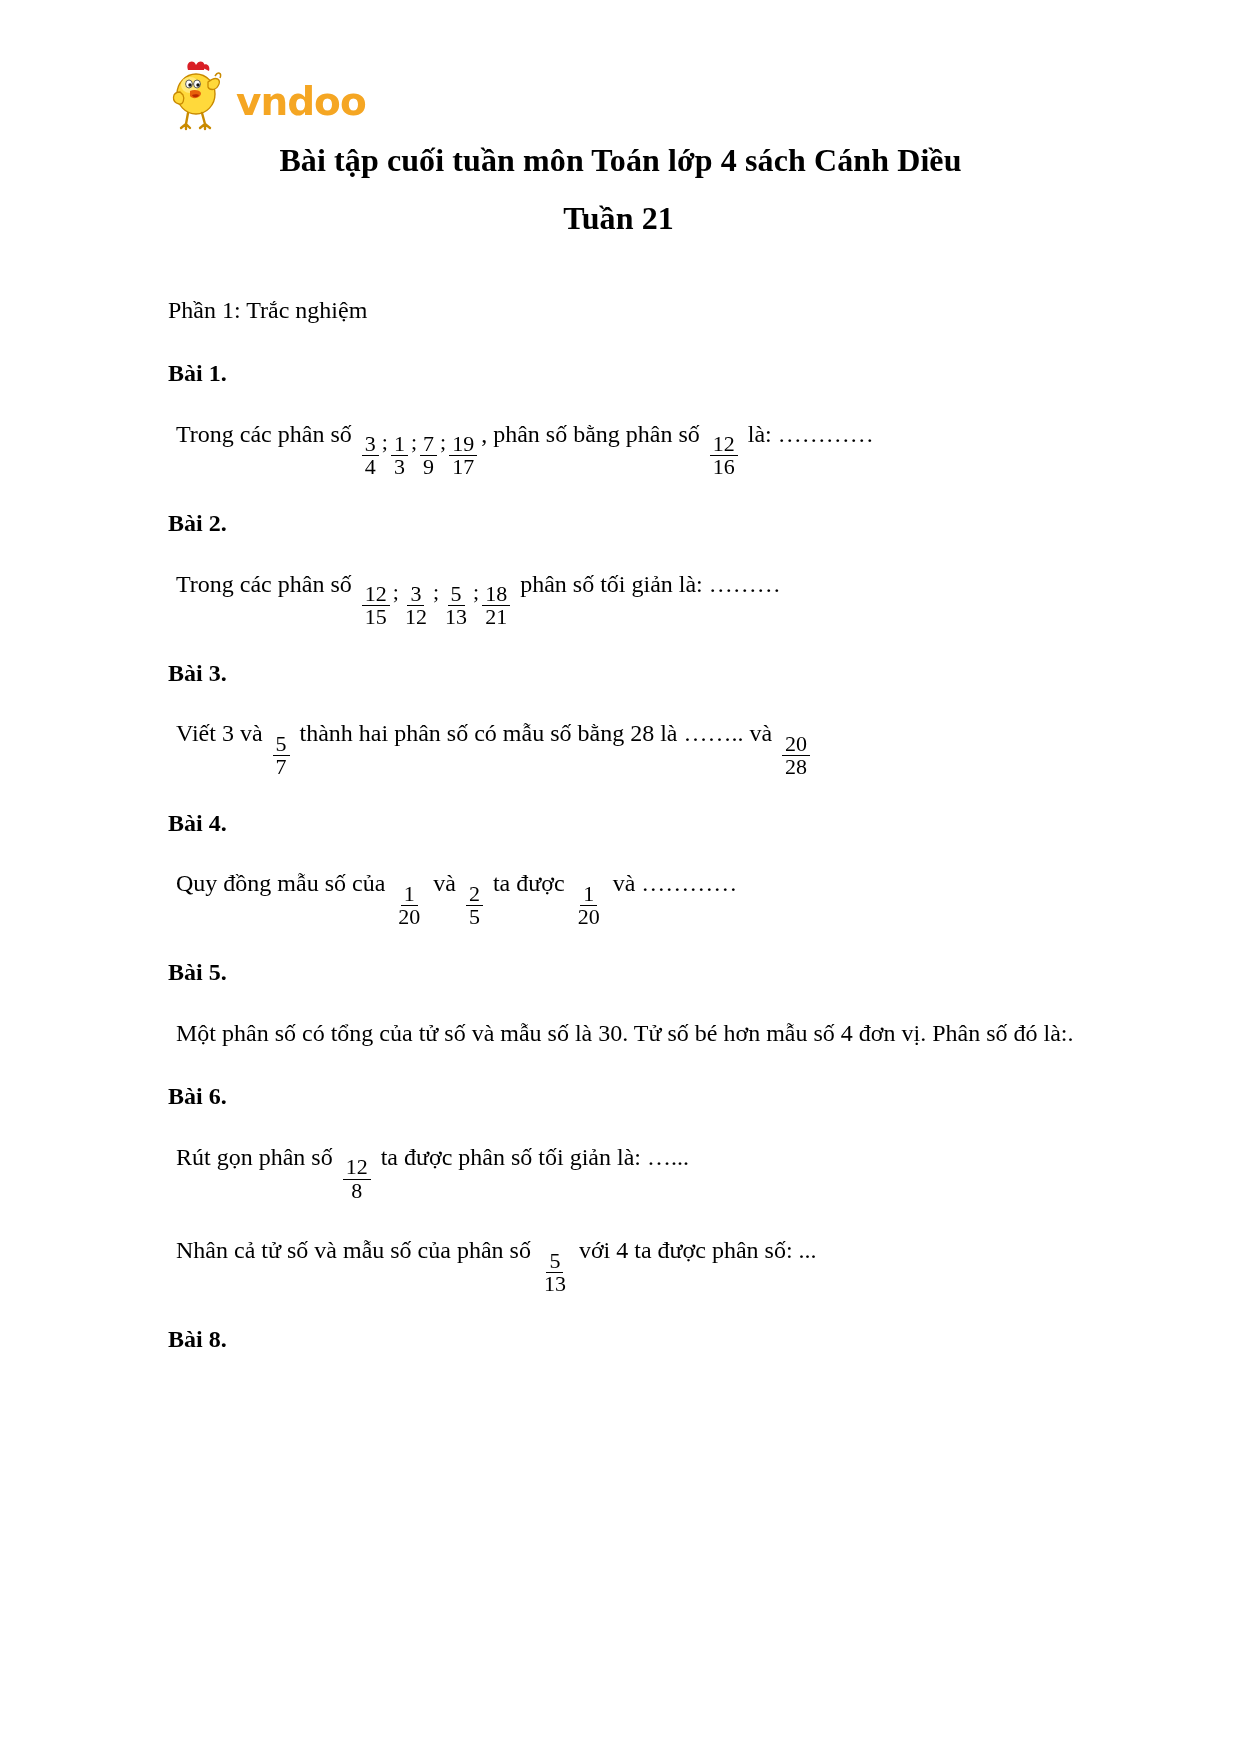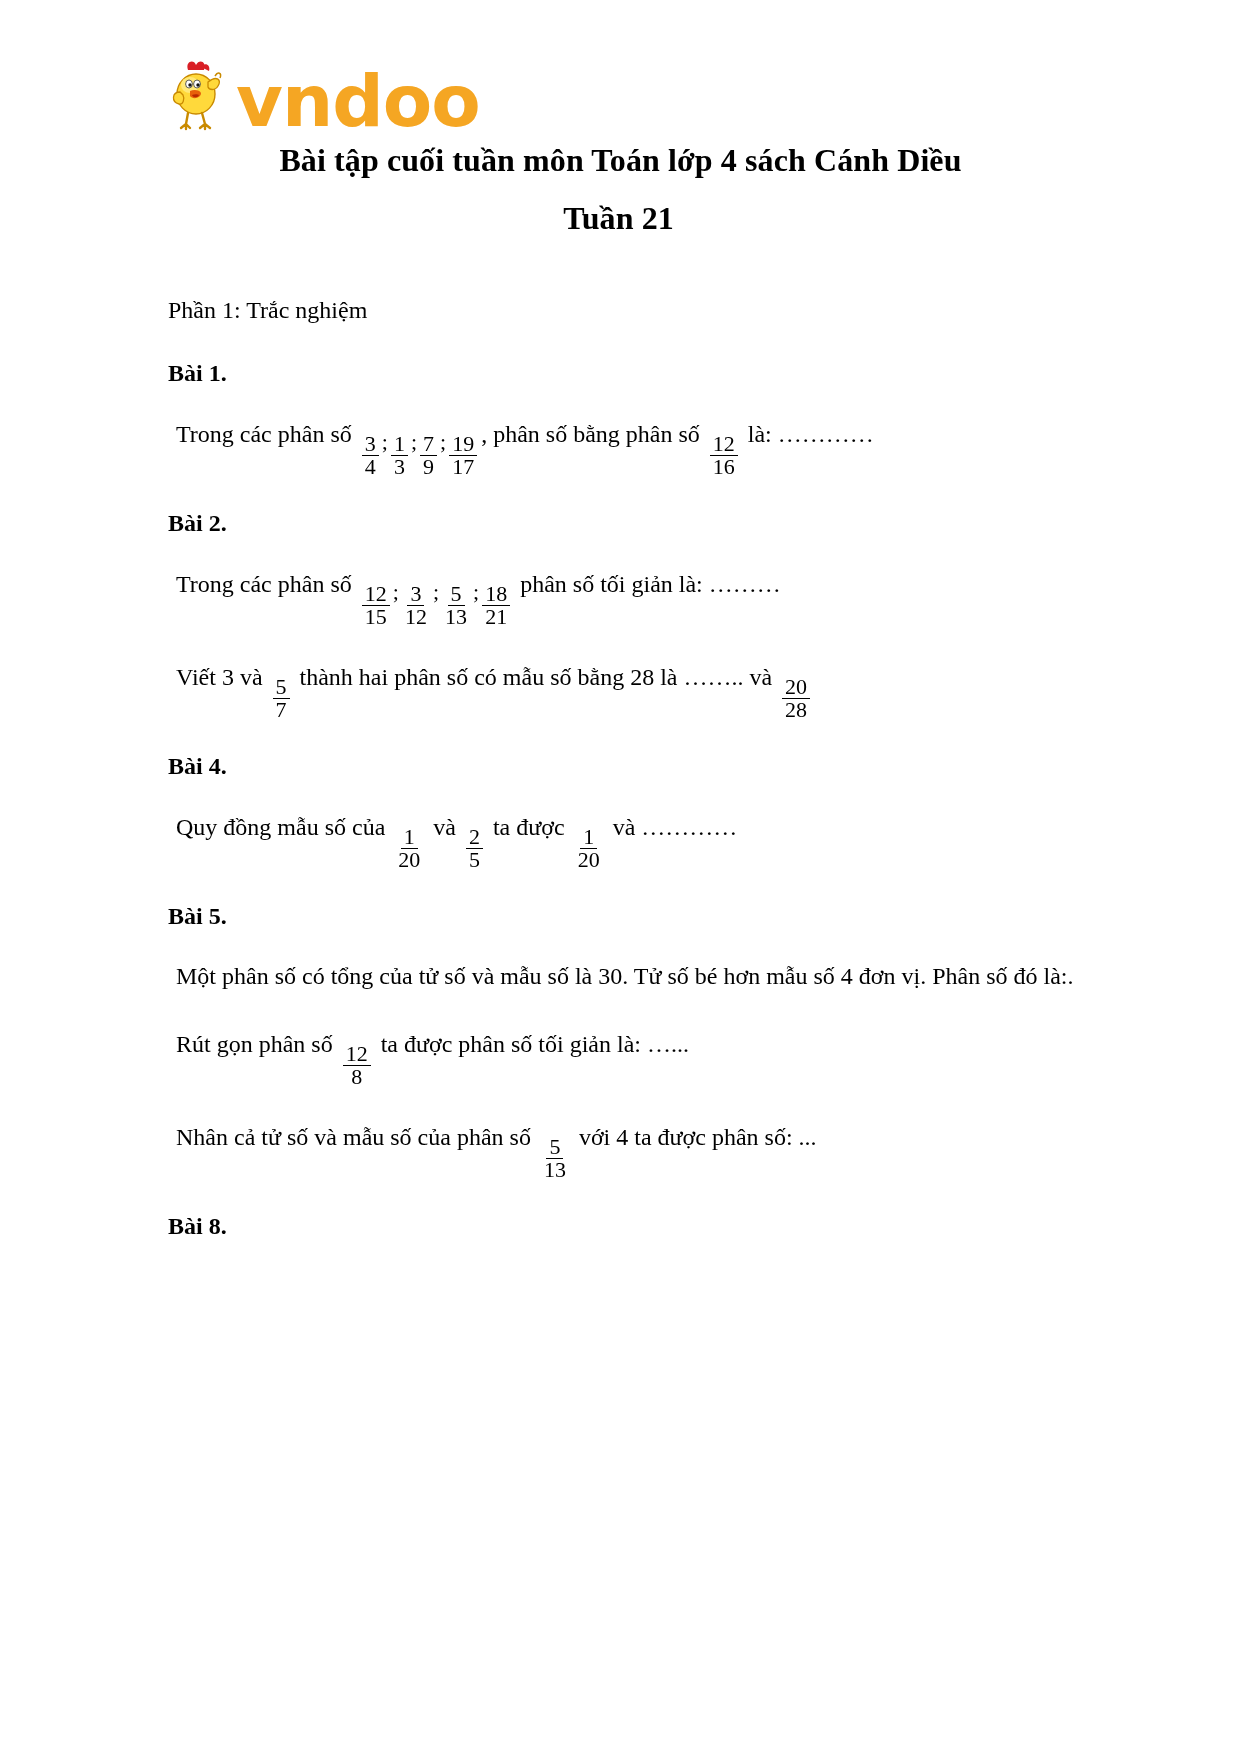--- a/index.html
+++ b/index.html
@@ -34,21 +34,21 @@
   }
   .logo-mark {
     width: 62px;
     height: 74px;
     position: relative;
     flex: 0 0 auto;
   }
   .logo-text {
     font-family: "DejaVu Sans", sans-serif;
     font-weight: 700;
-    font-size: 72px;
+    font-size: 39px;
     color: #F5A623;
     letter-spacing: -1px;
     line-height: 1;
     margin-left: 6px;
     margin-top: 12px;
   }
 
   
   .doc-title, .doc-subtitle {
     text-align: center;
@@ -194,20 +194,21 @@
             <span class="den">12</span>
           </span><span class="frac-sep">;</span><span class="frac">
             <span class="num">5</span>
             <span class="den">13</span>
           </span><span class="frac-sep">;</span><span class="frac">
             <span class="num">18</span>
             <span class="den">21</span>
           </span></span><span class="sp"></span><span>phân số tối giản là: ………</span>
     </div>
 
+    <div class="q-label">Bài 3.</div>
     <div class="q-body">
       <span>Viết 3 và</span><span class="sp"></span><span class="frac">
           <span class="num">5</span>
           <span class="den">7</span>
         </span><span class="sp"></span><span>thành hai phân số có mẫu số bằng 28 là …….. và</span><span class="sp"></span><span class="frac">
           <span class="num">20</span>
           <span class="den">28</span>
         </span>
     </div>
 
@@ -221,20 +222,21 @@
           <span class="den">5</span>
         </span><span class="sp"></span><span>ta được</span><span class="sp"></span><span class="frac">
           <span class="num">1</span>
           <span class="den">20</span>
         </span><span class="sp"></span><span>và …………</span>
     </div>
 
     <div class="q-label">Bài 5.</div>
     <div class="q-body">Một phân số có tổng của tử số và mẫu số là 30. Tử số bé hơn mẫu số 4 đơn vị. Phân số đó là:.</div>
 
+    <div class="q-label">Bài 6.</div>
     <div class="q-body">
       <span>Rút gọn phân số</span><span class="sp"></span><span class="frac">
           <span class="num">12</span>
           <span class="den">8</span>
         </span><span class="sp"></span><span>ta được phân số tối giản là: …...</span>
     </div>
 
     <div class="q-body">
       <span>Nhân cả tử số và mẫu số của phân số</span><span class="sp"></span><span class="frac">
           <span class="num">5</span>

